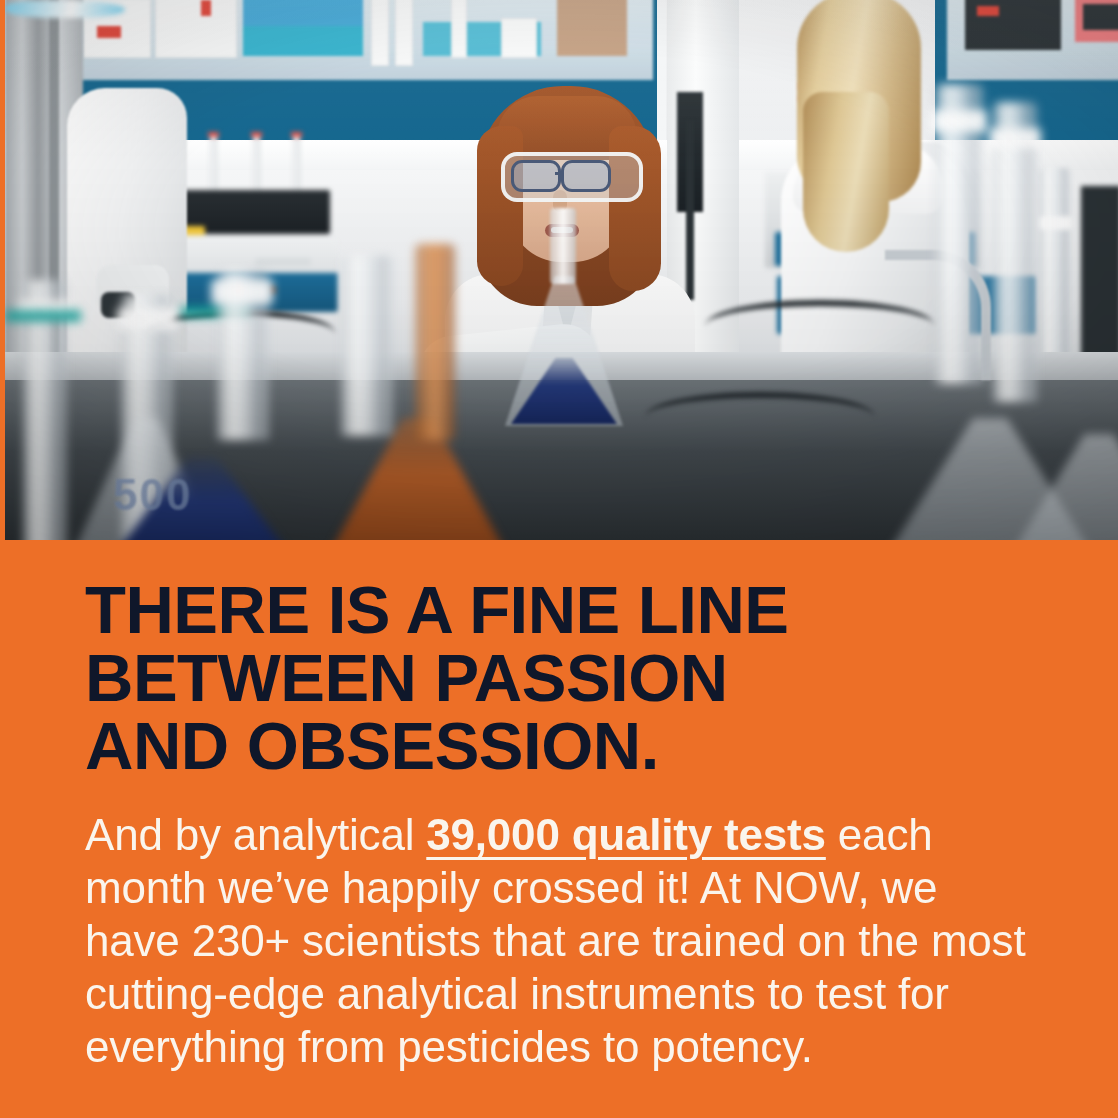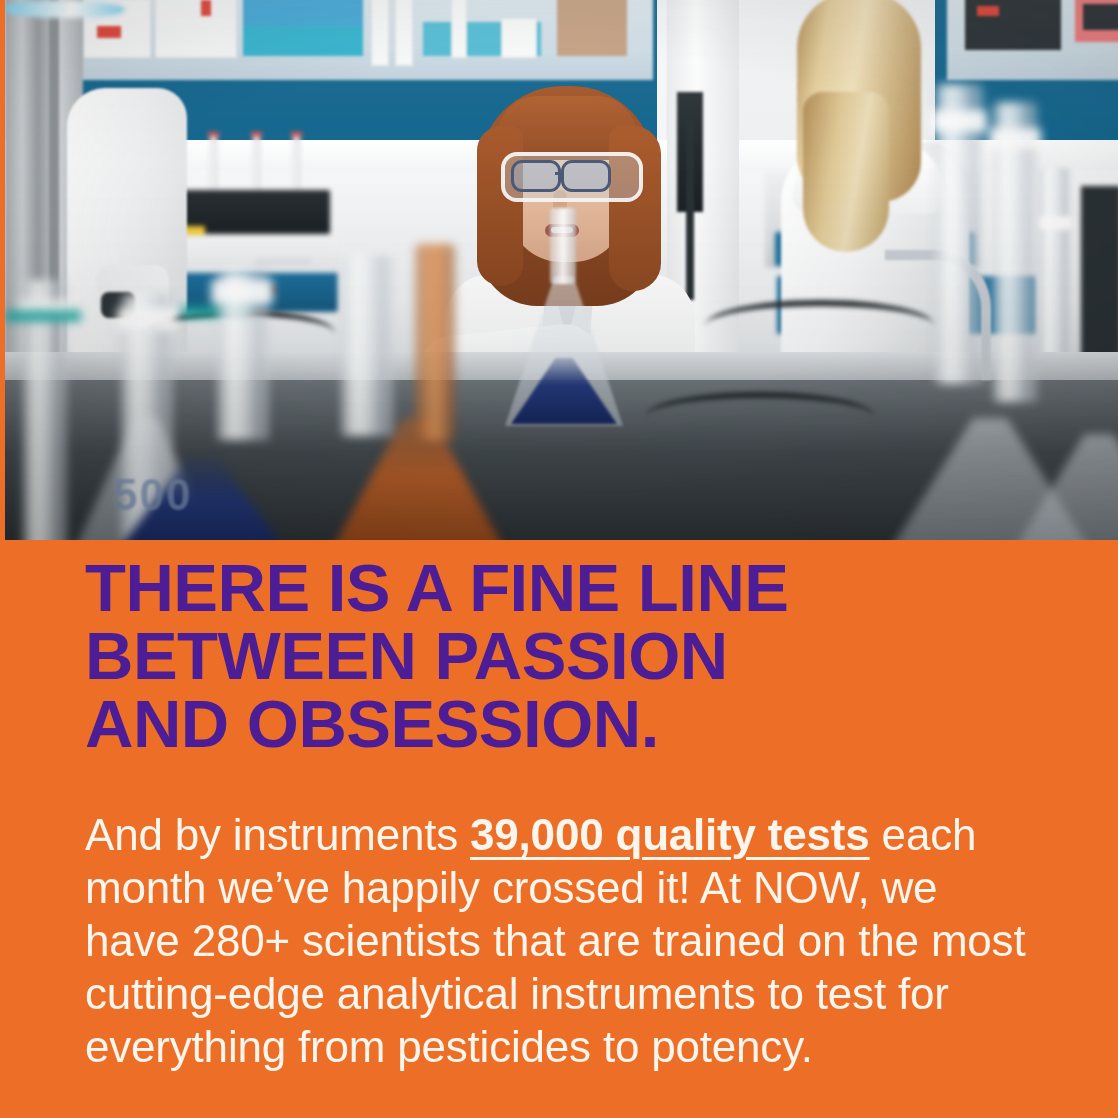--- a/index.html
+++ b/index.html
@@ -378,24 +378,24 @@
   .panel {
     position: absolute;
     left: 0; top: 540px;
     width: 1118px;
     height: 578px;
     background: #ED6F27;
   }
   .headline {
     position: absolute;
     left: 85px;
-    top: 14px;
+    top: 36px;
     width: 960px;
     margin: 0;
-    color: #4c1d95;
+    color: #0f172a;
     font-family: "Liberation Sans", sans-serif;
     font-weight: 700;
     font-size: 67px;
     line-height: 68px;
     letter-spacing: -0.5px;
     white-space: pre-line;
   }
   .body-copy {
     position: absolute;
     left: 85px;
@@ -588,17 +588,17 @@
       <div class="photo-vignette"></div>
     </div>
   </div>
 
   <div class="panel">
     <h1 class="headline">THERE IS A FINE LINE
 BETWEEN PASSION
 AND OBSESSION.</h1>
 
     <p class="body-copy">
-      <span>And by instruments </span><span class="hl">39,000 quality tests</span><span> each month we’ve happily crossed it! At NOW, we have 280+ scientists that are trained on the most cutting-edge analytical instruments to test for everything from pesticides to potency.</span>
+      <span>And by analytical </span><span class="hl">39,000 quality tests</span><span> each month we’ve happily crossed it! At NOW, we have 230+ scientists that are trained on the most cutting-edge analytical instruments to test for everything from pesticides to potency.</span>
     </p>
   </div>
 
 </div>
 
 </body></html>

